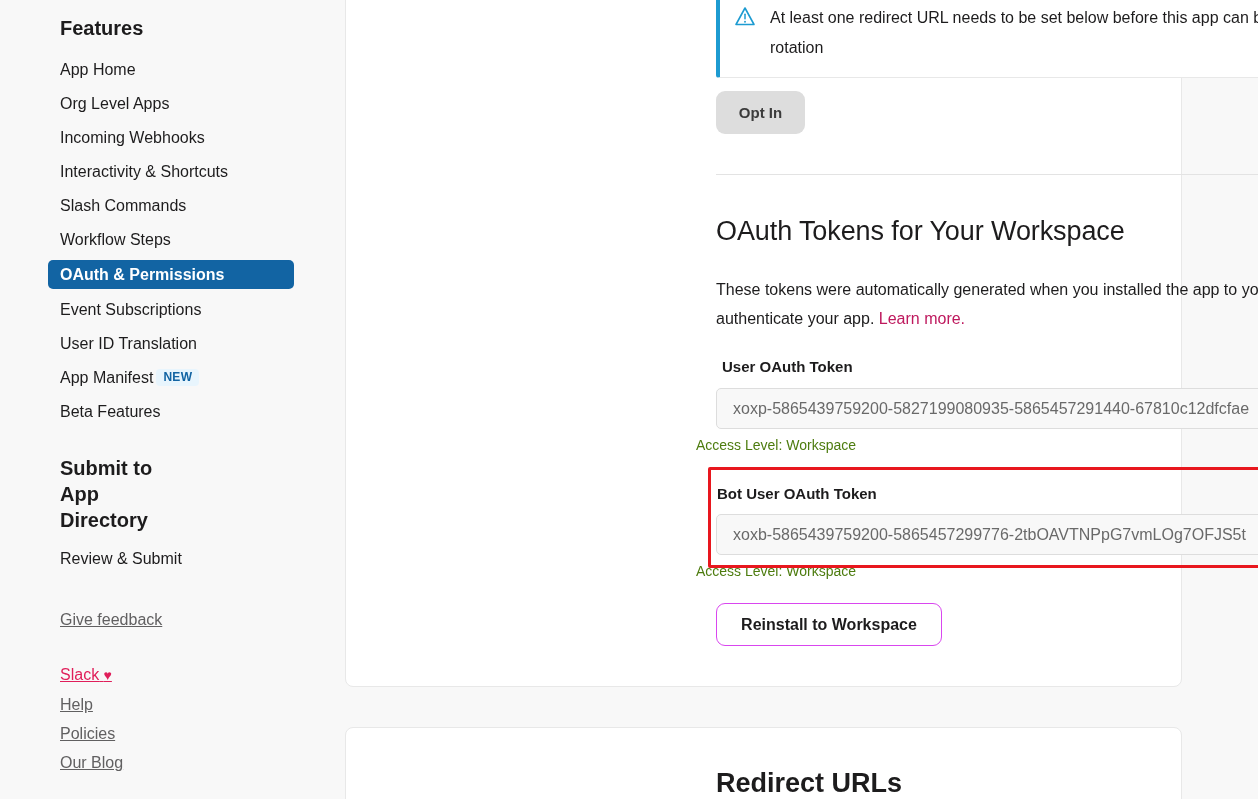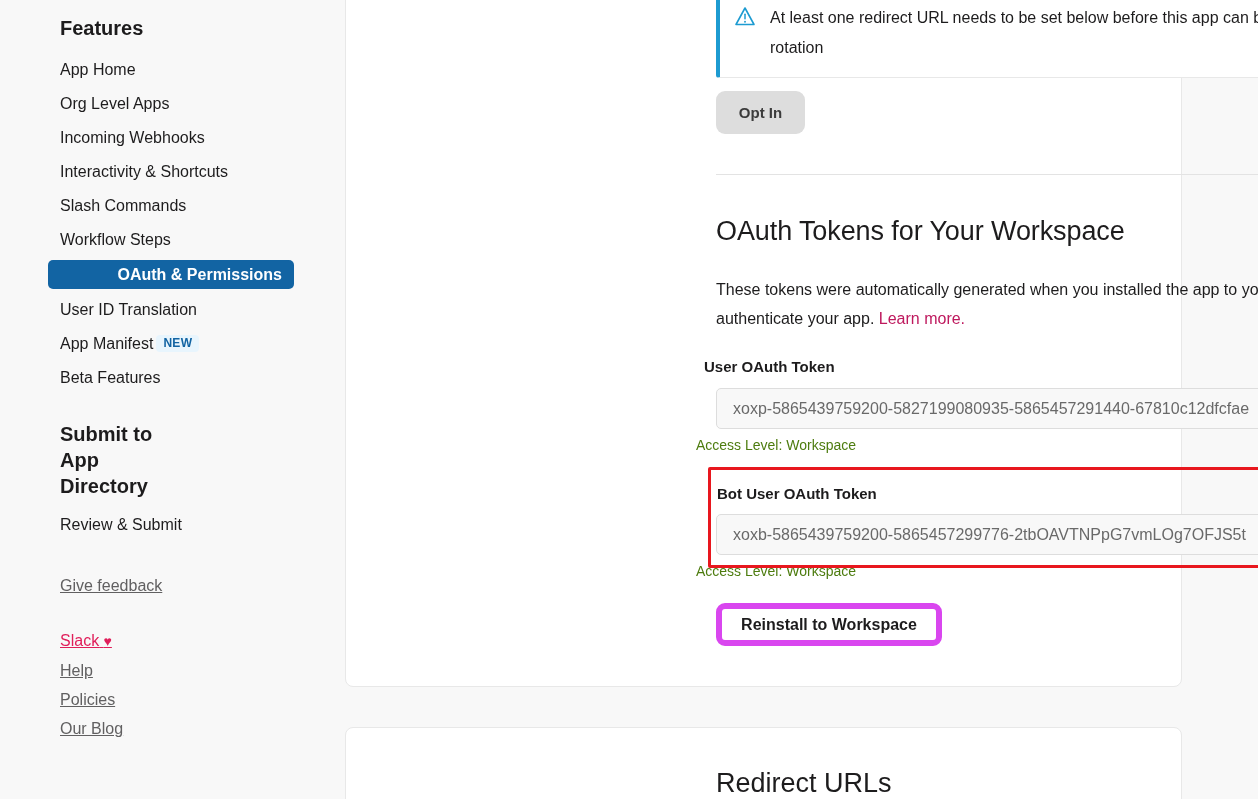--- a/index.html
+++ b/index.html
@@ -52,21 +52,20 @@
     color: #1d1c1d;
     border-radius: 5px;
     white-space: nowrap;
   }
   .nav-item.active {
     background: #1264a3;
     color: #ffffff;
     font-weight: bold;
     width: 246px;
     height: 29px;
-    justify-content: flex-end;
   }
   .badge-new {
     display: inline-block;
     margin-left: 3px;
     padding: 1px 7px 2px 7px;
     font-size: 12px;
     font-weight: bold;
     letter-spacing: 0.3px;
     color: #1264a3;
     background: #e8f5fd;
@@ -169,21 +168,21 @@
     color: #1d1c1d;
   }
   .link { color: #be185d; text-decoration: none; }
 
   .field-label {
     position: absolute;
     font-size: 15px;
     font-weight: bold;
     color: #1d1c1d;
   }
-  .label-user { left: 374px; top: 358px; }
+  .label-user { left: 392px; top: 358px; }
   .label-bot  { left: 387px; top: 485px; }
 
   .token-row {
     position: absolute;
     left: 386px;
     width: 756px;
     height: 41px;
     background: #f8f8f8;
     border: 1px solid #dddddd;
     border-radius: 5px;
@@ -212,30 +211,30 @@
     color: #4d7c0f;
   }
   .access-user { top: 437px; }
   .access-bot  { top: 563px; }
 
   .btn-reinstall {
     position: absolute;
     left: 386px; top: 603px;
     width: 226px; height: 43px;
     background: #ffffff;
-    border: 6px solid #d946ef;
+    border: 1px solid #d946ef;
     color: #1d1c1d;
     font-size: 16px;
   }
 
   .h2-redirect {
     position: absolute;
     left: 386px; top: 768px;
     font-size: 27px;
-    font-weight: normal;
+    font-weight: bold;
     color: #1d1c1d;
   }
 
   
   .annotation {
     position: absolute;
     left: 378px; top: 467px;
     width: 795px; height: 101px;
     border: 3px solid #e8171e;
     border-radius: 2px;
@@ -265,20 +264,23 @@
       <span>Interactivity &amp; Shortcuts</span>
     </div>
     <div class="nav-item">
       <span>Slash Commands</span>
     </div>
     <div class="nav-item">
       <span>Workflow Steps</span>
     </div>
     <div class="nav-item active">
       <span>OAuth &amp; Permissions</span>
+    </div>
+    <div class="nav-item">
+      <span>Event Subscriptions</span>
     </div>
     <div class="nav-item">
       <span>User ID Translation</span>
     </div>
     <div class="nav-item">
       <span>App Manifest</span>
       <span class="badge-new">NEW</span>
     </div>
     <div class="nav-item">
       <span>Beta Features</span>

